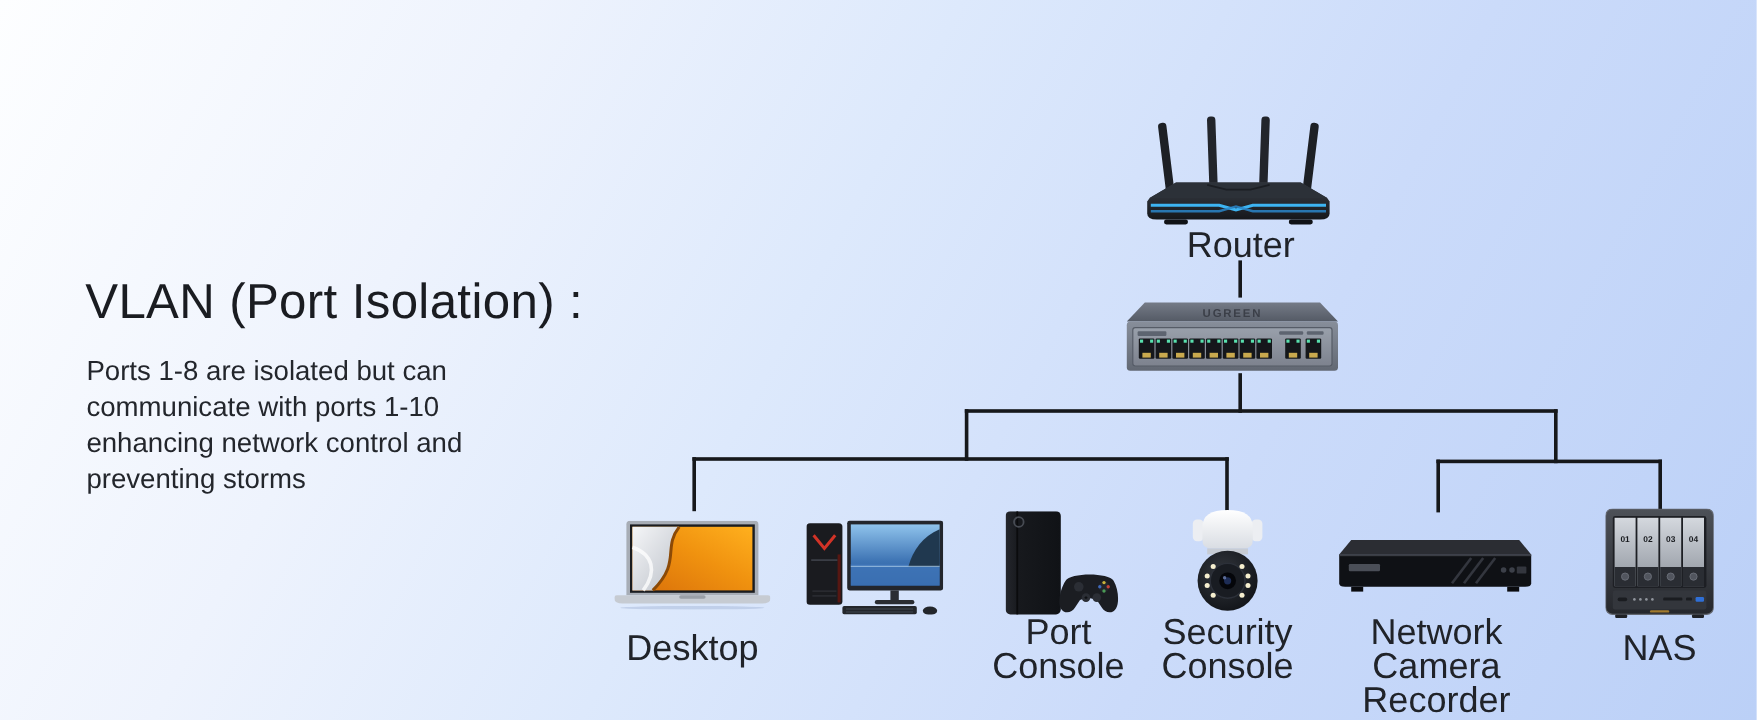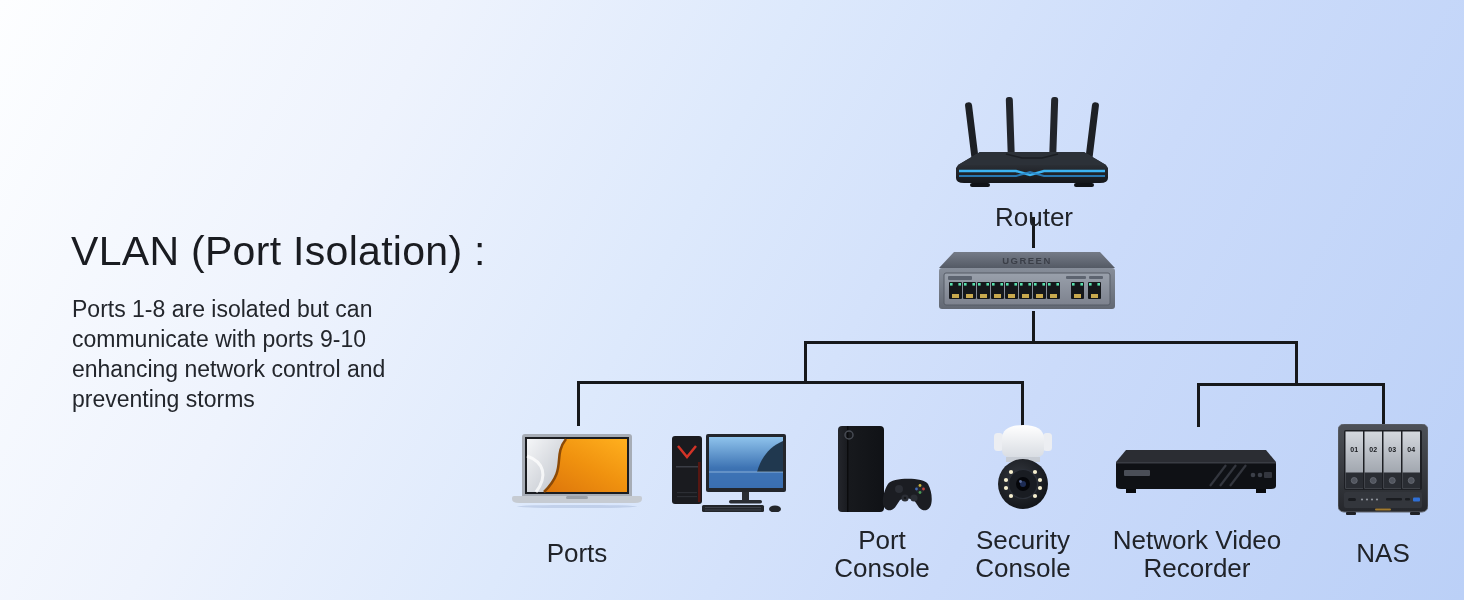--- a/index.html
+++ b/index.html
@@ -11,35 +11,35 @@
   }
   .title {
     position:absolute; left:71px; top:228px;
     font-size:41px; font-weight:400; letter-spacing:.3px; color:#1a1c21;
   }
   .desc {
     position:absolute; left:72px; top:294px;
     font-size:23px; line-height:30px; color:#23262c; white-space:pre-line;
   }
   .node-label {
-    position:absolute; font-size:26px; line-height:28px; color:#202329;
-    text-align:center; white-space:pre-line;margin-top:12px;
+    position:absolute; font-size:30px; line-height:28px; color:#202329;
+    text-align:center; white-space:pre-line;
   }
   .line { position:absolute; background:#16181b; }
   .fig { position:absolute;text-decoration:underline; }
   .fig svg { display:block; width:100%; height:100%; }
 </style>
 </head>
 <body>
 
 <div class="stage">
 
   <h1 class="title">VLAN (Port Isolation) :</h1>
   <p class="desc">Ports 1-8 are isolated but can
-communicate with ports 9-10
+communicate with ports 1-10
 enhancing network control and
 preventing storms</p>
 
   <div class="line" style="left:1032px;top:217px;width:3px;height:31px"></div>
   <div class="line" style="left:1032px;top:311px;width:3px;height:33px"></div>
   <div class="line" style="left:804px;top:341px;width:494px;height:3px"></div>
   <div class="line" style="left:804px;top:341px;width:3px;height:43px"></div>
   <div class="line" style="left:577px;top:381px;width:447px;height:3px"></div>
   <div class="line" style="left:577px;top:381px;width:3px;height:45px"></div>
   <div class="line" style="left:1021px;top:381px;width:3px;height:47px"></div>
@@ -180,21 +180,21 @@
       <rect x="13" y="3" width="104" height="57" fill="#1a1c20"></rect>
       <rect x="15" y="5" width="100" height="53" fill="url(#lapor)"></rect>
       <path d="M15,5 L54,5 C40,23 56,34 32,58 L15,58 Z" fill="url(#lapsil)"></path>
       <path d="M54,5 C40,23 56,34 32,58" stroke="#8c4a06" stroke-width="2.5" fill="none"></path>
       <path d="M15,22 C32,28 36,42 24,58" stroke="#ffffff" stroke-width="3" fill="none" opacity="0.75"></path>
       <path d="M2,62 L128,62 Q130,62 130,64 L130,65 Q130,69 123,69 L7,69 Q0,69 0,65 L0,64 Q0,62 2,62 Z" fill="#c6cbd2"></path>
       <rect x="54" y="62" width="22" height="3" rx="1.5" fill="#9aa0a8"></rect>
       <ellipse cx="65" cy="72.5" rx="60" ry="1.6" fill="#8fa3c9" opacity="0.35"></ellipse>
     </svg>
   </div>
-  <div class="node-label" style="left:507px;top:527px;width:140px">Ports</div>
+  <div class="node-label" style="left:507px;top:527px;width:140px">Desktop</div>
 
   <div class="fig" style="left:672px;top:432px;width:114px;height:80px">
     <svg viewBox="0 0 114 80">
       <defs>
         <linearGradient id="mon" x1="0" y1="0" x2="0" y2="1">
           <stop offset="0" stop-color="#8fc3ec"></stop>
             <stop offset=".6" stop-color="#3e74b4"></stop>
             <stop offset="1" stop-color="#2a5a96"></stop>
         </linearGradient>
       </defs>
@@ -293,21 +293,21 @@
           <path d="M106,44 L122,23"></path>
           <path d="M116,44 L132,23"></path>
       </g>
       <circle cx="139" cy="33" r="2.3" fill="#3c4049"></circle>
       <circle cx="146" cy="33" r="2.3" fill="#3c4049"></circle>
       <rect x="150" y="30" width="8" height="6" rx="1" fill="#33363e"></rect>
       <rect x="12" y="47" width="10" height="4" fill="#0a0b0e"></rect>
       <rect x="142" y="47" width="10" height="4" fill="#0a0b0e"></rect>
     </svg>
   </div>
-  <div class="node-label" style="left:1087px;top:514px;width:220px">Network Video
+  <div class="node-label" style="left:1087px;top:514px;width:220px">Network Camera
 Recorder</div>
 
   <div class="fig" style="left:1338px;top:424px;width:90px;height:92px">
     <svg viewBox="0 0 90 92">
       <defs>
         <linearGradient id="nasbody" x1="0" y1="0" x2="0" y2="1">
           <stop offset="0" stop-color="#4d5158"></stop>
             <stop offset="1" stop-color="#25272c"></stop>
         </linearGradient>
         <linearGradient id="bay" x1="0" y1="0" x2="0" y2="1">

